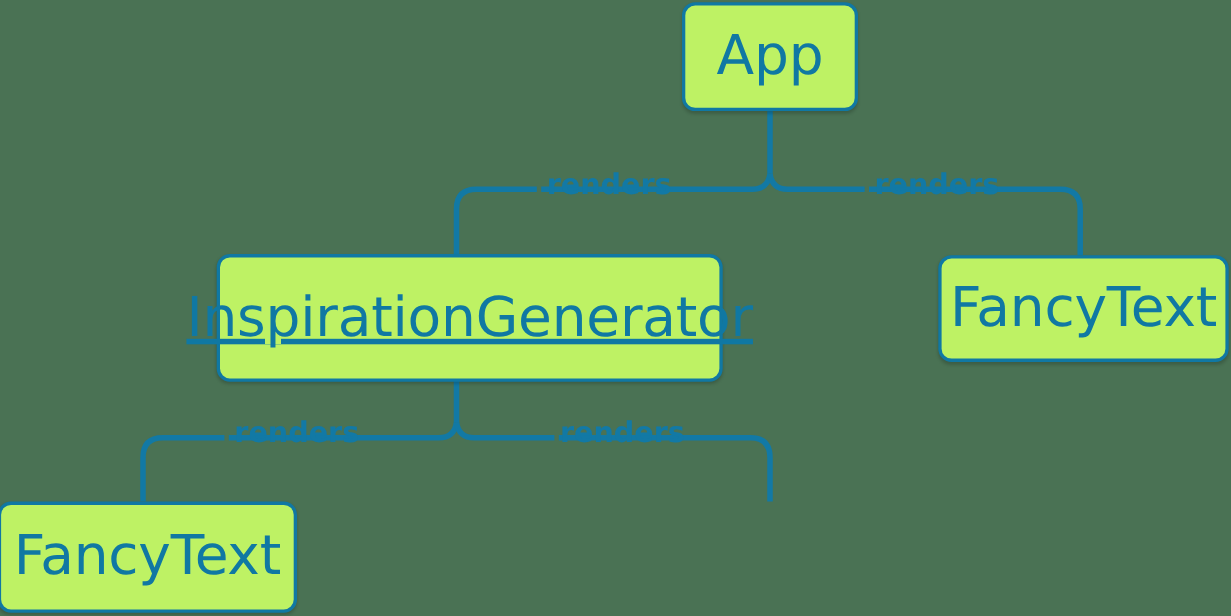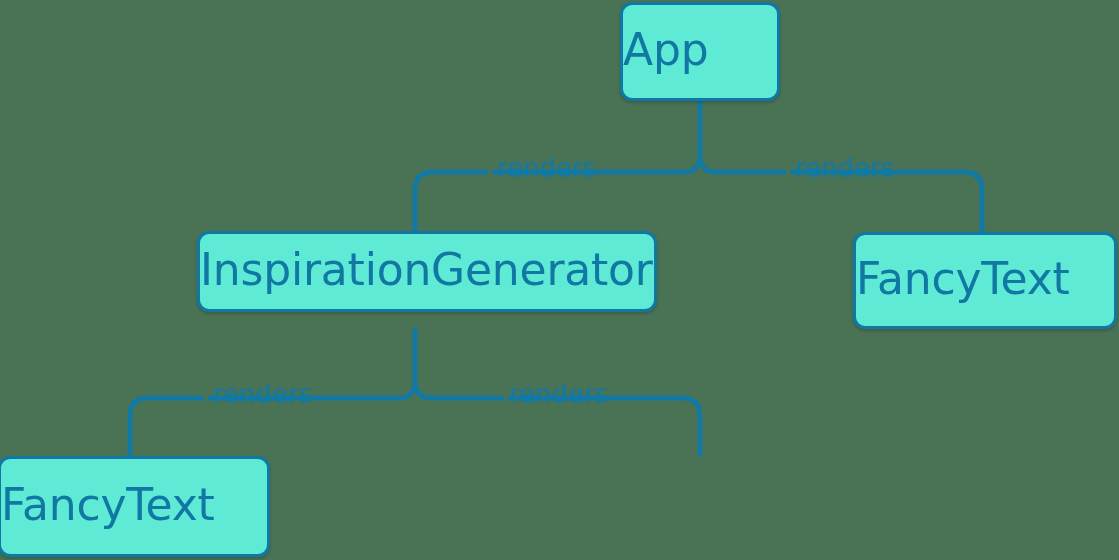--- a/index.html
+++ b/index.html
@@ -21,49 +21,49 @@
   #edges {
     position: absolute;
     left: 0;
     top: 0;
     width: 1119px;
     height: 560px;
   }
   .node {
     position: absolute;
     box-sizing: border-box;
-    background: #5eead4;
+    background: #bef264;
     border: 3px solid #1078a3;
     border-radius: 12px;
     color: #1078a3;
     display: flex;
     align-items: center;
-    justify-content: flex-start;
-    font-size: 44px;
+    justify-content: center;
+    font-size: 50px;
     font-weight: 400;
     letter-spacing: -0.2px;
     white-space: nowrap;
     box-shadow: 0 2px 3px rgba(0,0,0,0.18);
   }
   .node-label {
     display: block;
     line-height: 1;
     padding-bottom: 3px;
   }
   .edge-label {
     position: absolute;
     color: #1279a5;
     font-size: 26px;
-    font-weight: 400;
+    font-weight: 700;
     white-space: nowrap;
     line-height: 1;
   }
   
   #node-app        { left: 620px; top: 2px;   width: 160px; height: 99px; }
-  #node-ig         { left: 197px; top: 231px; width: 460px; height: 81px; }
+  #node-ig         { left: 197px; top: 231px; width: 460px; height: 116px; text-decoration: underline; }
   #node-fancy-right{ left: 853px; top: 232px; width: 264px; height: 97px; }
   #node-fancy-left { left: -2px;  top: 456px; width: 272px; height: 101px; }
   #node-copyright  { left: 567px; top: 456px; width: 265px; height: 101px; }
 
   #label-renders-1 { left: 497px; top: 155px; }
   #label-renders-2 { left: 795px; top: 155px; }
   #label-renders-3 { left: 213px; top: 381px; }
   #label-renders-4 { left: 509px; top: 381px; }
 </style>
 </head>

